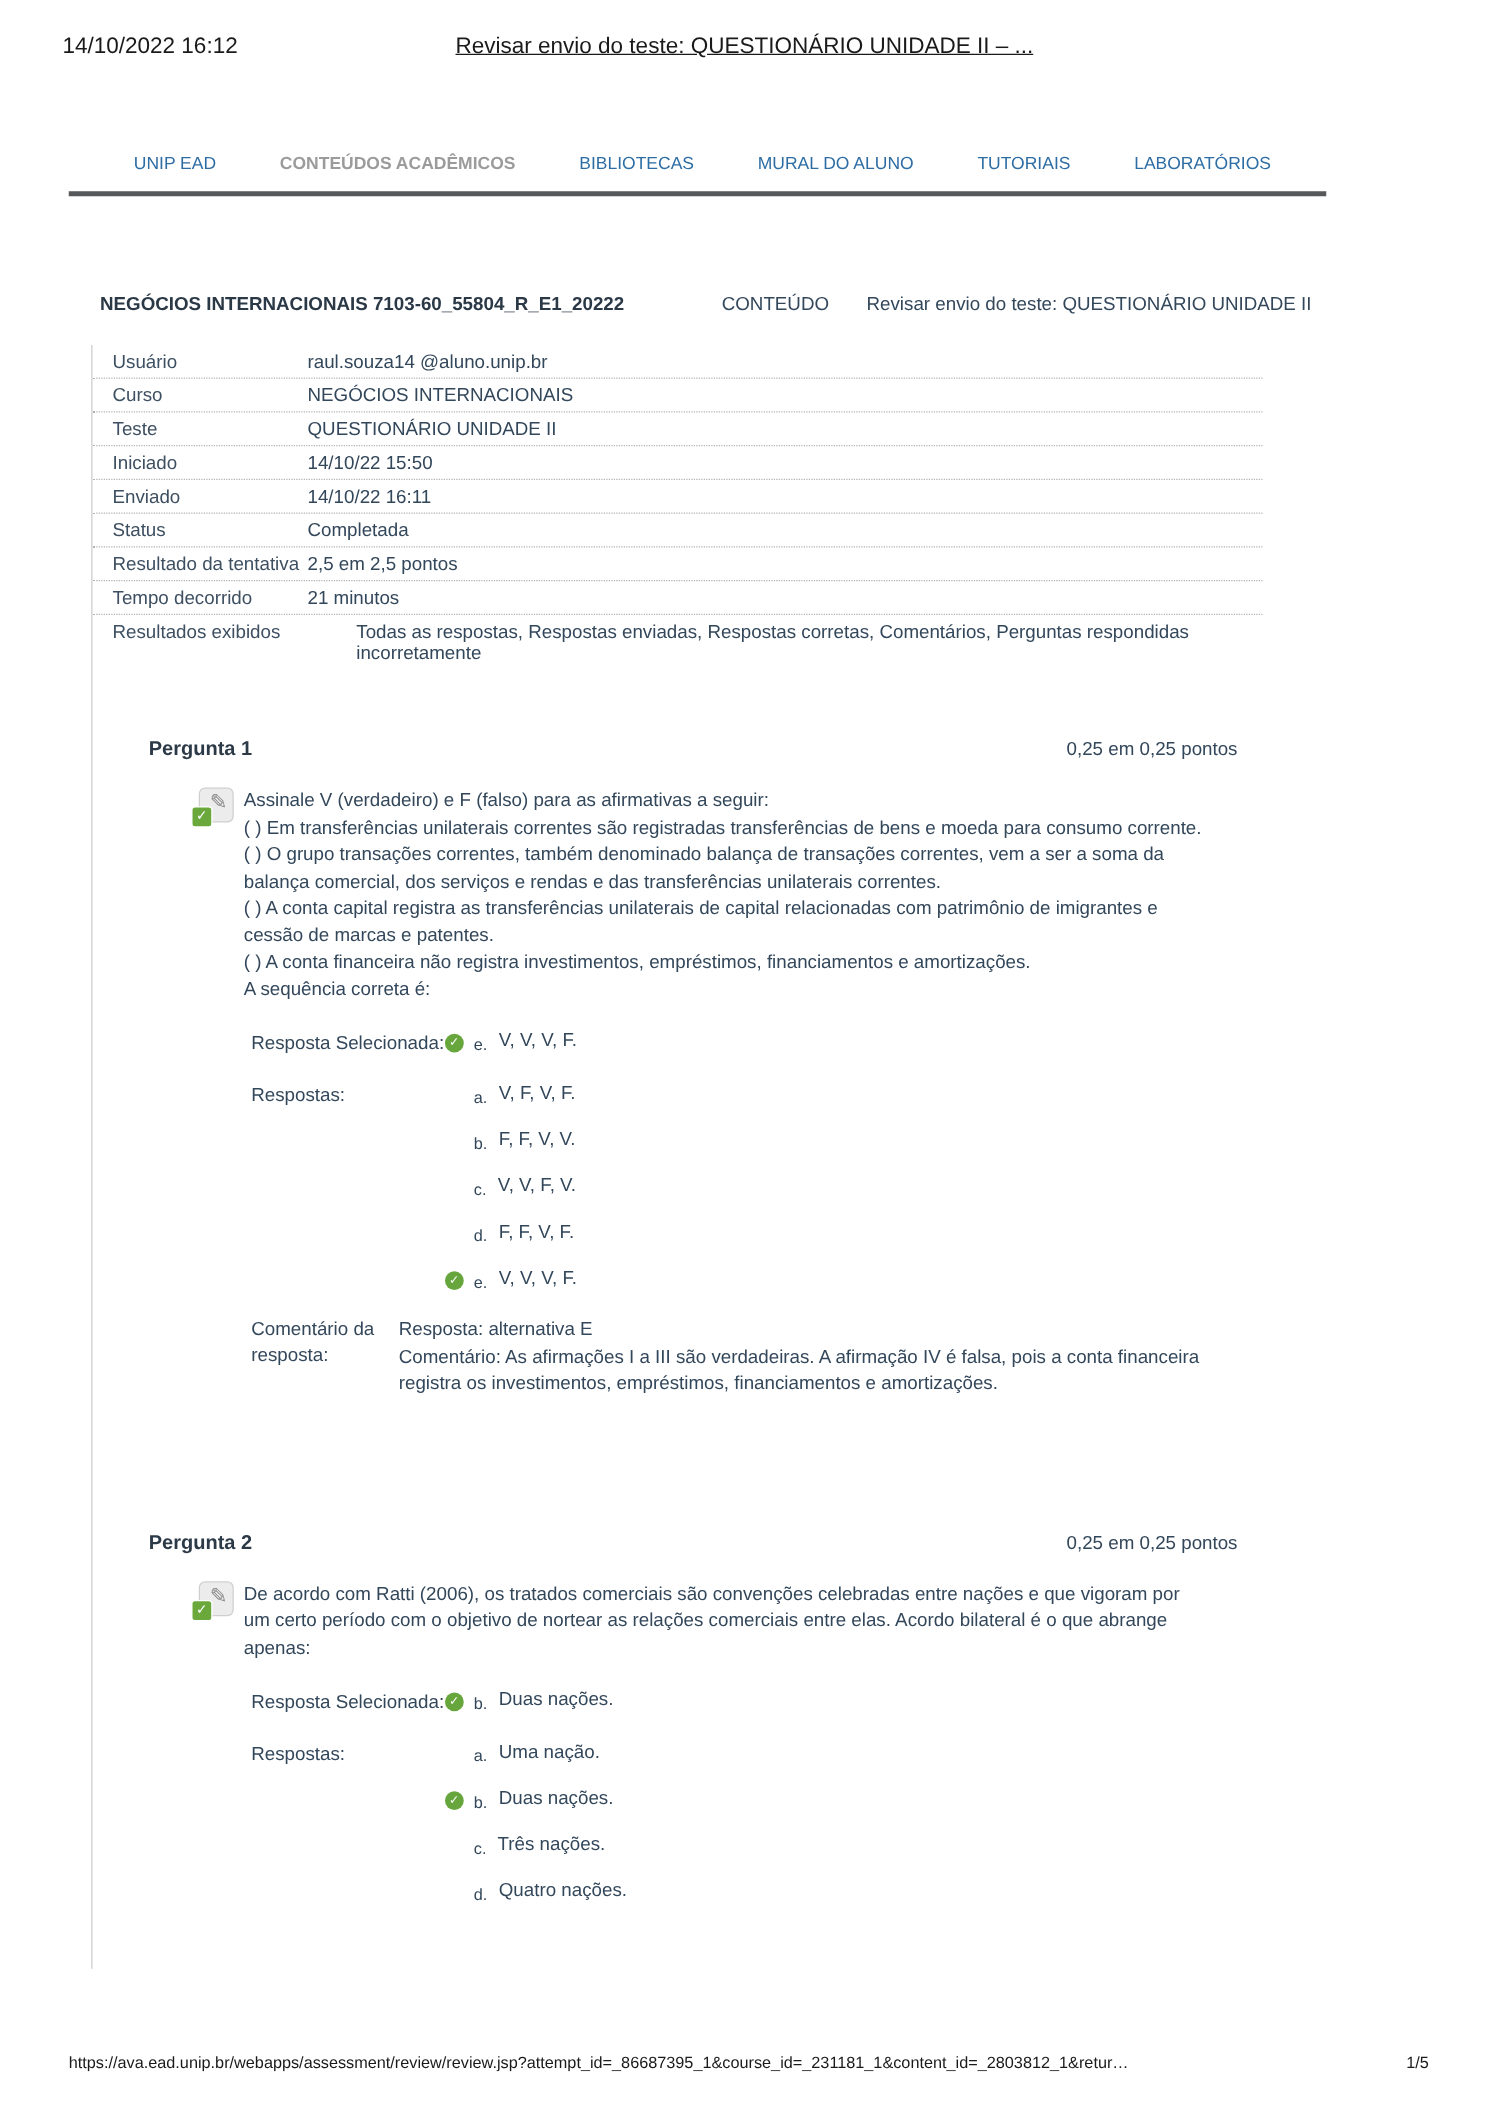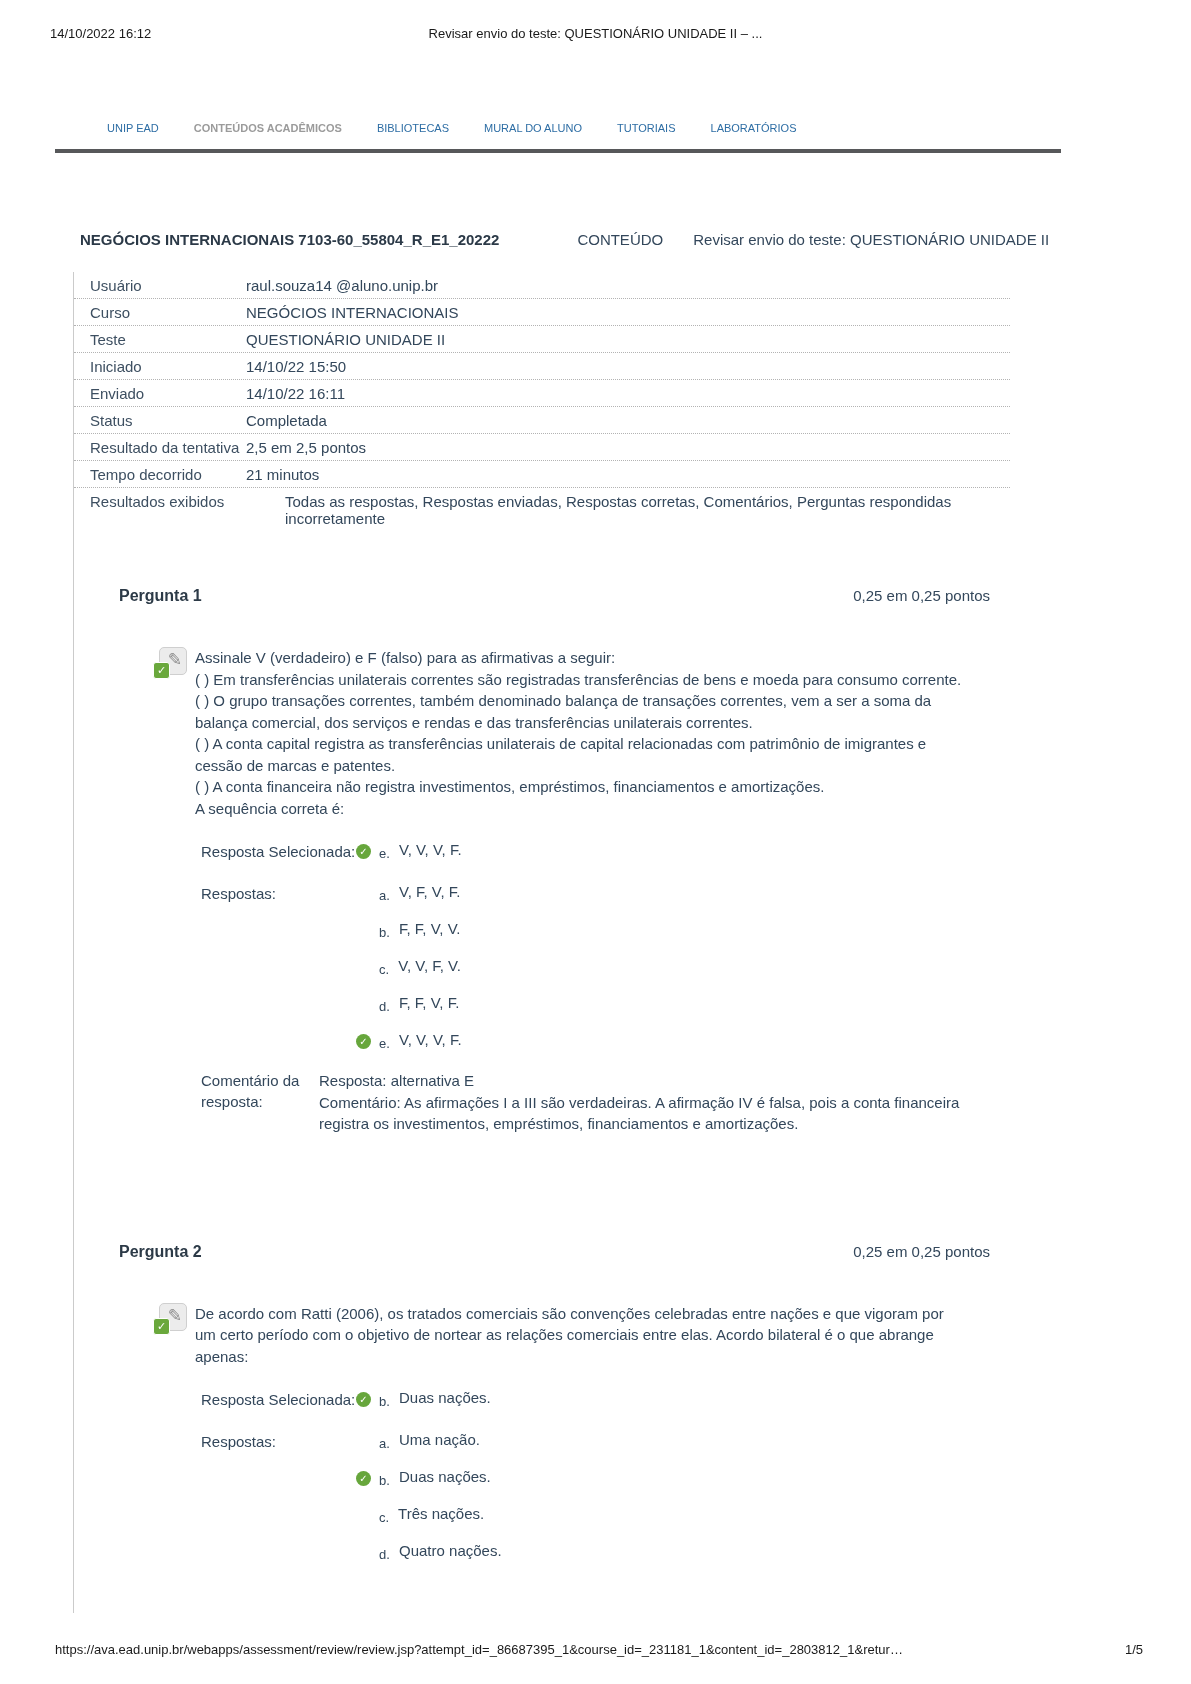--- a/index.html
+++ b/index.html
@@ -1,26 +1,26 @@
 <!DOCTYPE html>
 <html><head>
 <meta charset="utf-8">
 <style>
   * { box-sizing: border-box; margin: 0; padding: 0; }
   html, body { background: #ffffff; }
   body { font-family: "Liberation Sans", "DejaVu Sans", sans-serif; color: #33475b; }
   .page { position: relative; width: 1191px; height: 1684px; background: #fff; overflow: hidden; }
 
   
-  .print-header { position: absolute; top: 26px; left: 0; width: 100%; font-size: 13px; color: #1a1a1a; }
+  .print-header { position: absolute; top: 26px; left: 0; width: 100%; font-size: 18px; color: #1a1a1a; text-decoration: underline; }
   .ph-date { position: absolute; left: 50px; top: 0; }
   .ph-title { display: block; text-align: center; }
 
   
-  .nav { display: flex; gap: 35px; padding: 122px 0 0 107px; font-size: 11px; }
+  .nav { display: flex; gap: 51px; padding: 122px 0 0 107px; font-size: 14px; }
   .nav a { color: #2d6da4; text-decoration: none; white-space: nowrap; cursor: pointer; }
   .nav a.nav-current { color: #9b9b9b; font-weight: 700; }
 
   .divider { margin: 15px 0 0 55px; width: 1006px; height: 4px; background: #57585a; }
 
   
   .breadcrumb { margin: 38px 0 0 80px; font-size: 15px; display: flex; align-items: baseline; }
   .bc-course { font-weight: 700; color: #2b3947; }
   .bc-section { margin-left: 78px; color: #33475b; cursor: pointer; }
   .bc-page { margin-left: 30px; color: #33475b; margin-top: 40px; }
@@ -34,21 +34,21 @@
   .info-label { padding-left: 16px; color: #3d4f61; }
   .info-value { color: #33475b; }
 
   
   .question { margin-top: 56px; }
   .question + .question { margin-top: 108px; }
   .q-head { display: flex; justify-content: space-between; align-items: baseline; padding: 0 20px 0 45px; gap: 24px; }
   .q-title { font-size: 16px; font-weight: 700; color: #2c3a47; }
   .q-points { font-size: 15px; color: #33475b; }
 
-  .q-body { display: flex; margin-top: 42px; padding: 0 45px 0 79px; }
+  .q-body { display: flex; margin-top: 21px; padding: 0 45px 0 79px; }
   .q-icon { position: relative; width: 34px; height: 34px; flex: 0 0 34px; margin-right: 8px; }
   .q-icon .paper { position: absolute; right: 0; top: 0; width: 28px; height: 28px; background: #ececec; border: 1px solid #cfcfcf; border-radius: 5px; }
   .q-icon .pencil { position: absolute; right: 5px; top: 2px; font-size: 17px; color: #8a8a8a; }
   .q-icon .pencil::before { content: "✎"; }
   .q-icon .badge { position: absolute; left: 0; bottom: 2px; width: 17px; height: 17px; border-radius: 3px; background: #6aa83c; border: 1px solid #ffffff; color: #fff; font-size: 11px; line-height: 15px; text-align: center; font-weight: 700; }
   .q-icon .badge::before { content: "✓"; }
   .q-text { font-size: 15px; line-height: 21.5px; color: #33475b; flex: 1; }
 
   
   .qa { display: grid; grid-template-columns: 155px 1fr; padding: 0 45px 0 127px; font-size: 15px; }

